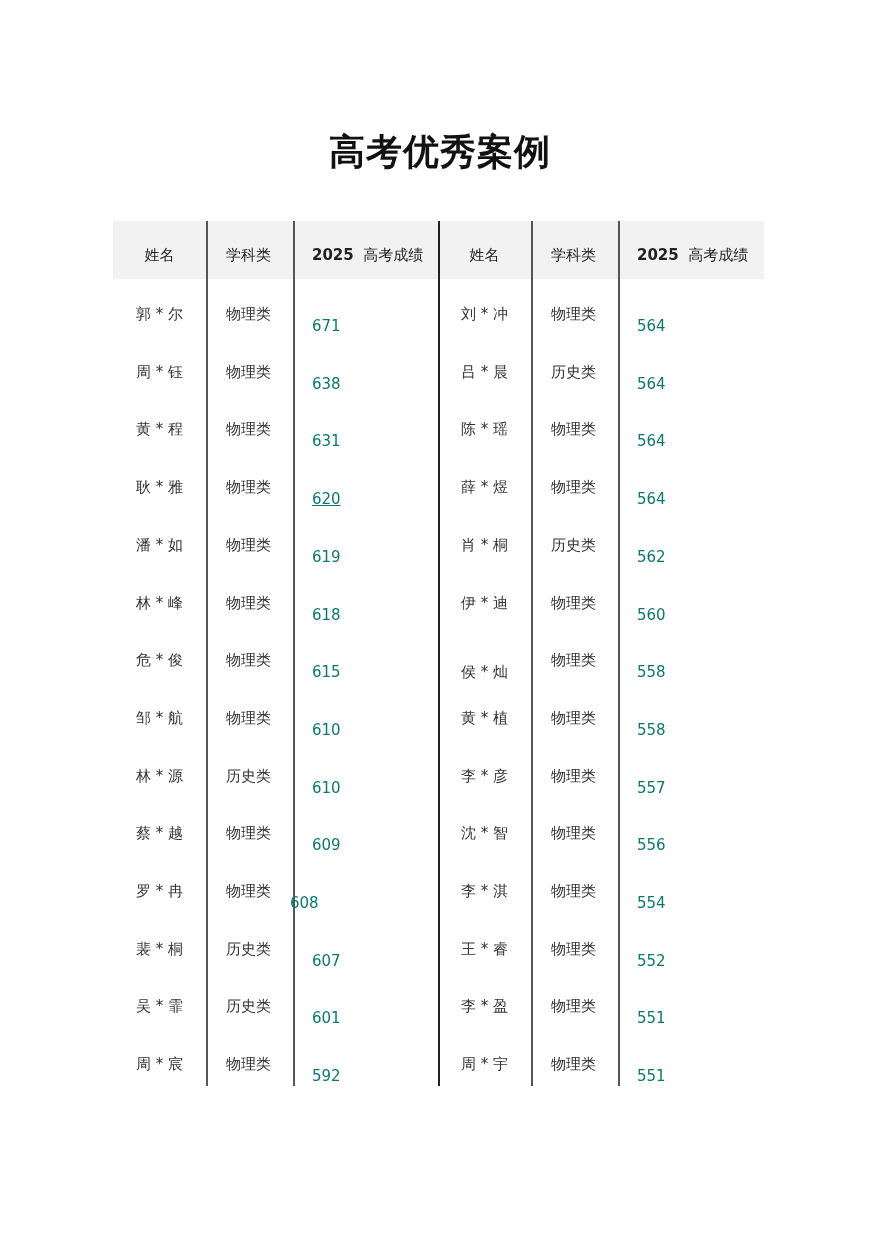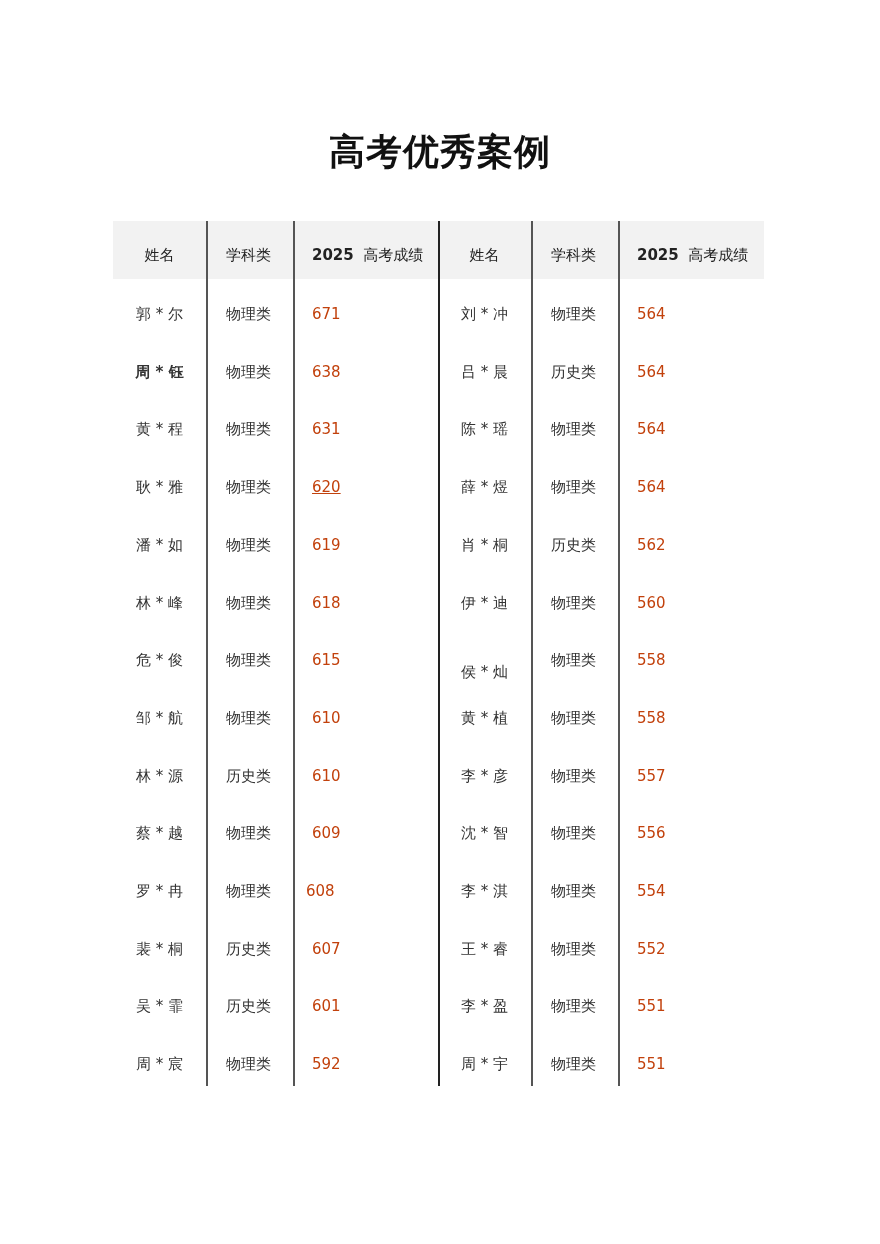--- a/index.html
+++ b/index.html
@@ -10,21 +10,21 @@
              font-weight: bold; color: #111; letter-spacing: 1px; }
     .tbl { position: absolute; left: 113px; top: 221px; width: 651px; }
     .hdr { position: absolute; left: 0; top: 0; width: 651px; height: 58px; background: #f2f2f2; }
     .vline { position: absolute; top: 0; width: 1.5px; height: 865px; background: #555; }
     .vline.dark { background: #222; }
     .cell { position: absolute; font-size: 15px; line-height: 20px; color: #333; }
     .hcell { position: absolute; top: 24px; font-size: 15px; line-height: 20px; color: #222; }
     .hcell b { font-weight: bold; }
     .c-name  { text-align: center; width: 93px; }
     .c-subj  { text-align: center; width: 85px; }
-    .c-score { text-align: left; padding-left: 19px; width: 126px; color: #c2410c; }
+    .c-score { text-align: left; padding-left: 19px; width: 126px; color: #0f766e; margin-top: 12px; }
     .row { position: absolute; left: 0; width: 651px; height: 57.7px; }
   </style>
 </head>
 <body>
 
 <div class="title">高考优秀案例</div>
 
 <div class="tbl">
   <div class="hdr"></div>
 
@@ -45,21 +45,21 @@
   <div id="rows">
       <div class="row" style="top: 83px;">
         <div class="cell c-name" style="left: 0px; top: 0px;">郭 * 尔</div>
         <div class="cell c-subj" style="left: 93px; top: 0px;">物理类</div>
         <div class="cell c-score" style="left: 180px; top: 0px;">671</div>
         <div class="cell c-name" style="left: 325px; top: 0px;">刘 * 冲</div>
         <div class="cell c-subj" style="left: 418px; top: 0px;">物理类</div>
         <div class="cell c-score" style="left: 505px; top: 0px;">564</div>
       </div>
       <div class="row" style="top: 140.7px;">
-        <div class="cell c-name" style="left: 0px; top: 0px; font-weight: bold;">周 * 钰</div>
+        <div class="cell c-name" style="left: 0px; top: 0px;">周 * 钰</div>
         <div class="cell c-subj" style="left: 93px; top: 0px;">物理类</div>
         <div class="cell c-score" style="left: 180px; top: 0px;">638</div>
         <div class="cell c-name" style="left: 325px; top: 0px;">吕 * 晨</div>
         <div class="cell c-subj" style="left: 418px; top: 0px;">历史类</div>
         <div class="cell c-score" style="left: 505px; top: 0px;">564</div>
       </div>
       <div class="row" style="top: 198.4px;">
         <div class="cell c-name" style="left: 0px; top: 0px;">黄 * 程</div>
         <div class="cell c-subj" style="left: 93px; top: 0px;">物理类</div>
         <div class="cell c-score" style="left: 180px; top: 0px;">631</div>
@@ -119,21 +119,21 @@
         <div class="cell c-name" style="left: 0px; top: 0px;">蔡 * 越</div>
         <div class="cell c-subj" style="left: 93px; top: 0px;">物理类</div>
         <div class="cell c-score" style="left: 180px; top: 0px;">609</div>
         <div class="cell c-name" style="left: 325px; top: 0px;">沈 * 智</div>
         <div class="cell c-subj" style="left: 418px; top: 0px;">物理类</div>
         <div class="cell c-score" style="left: 505px; top: 0px;">556</div>
       </div>
       <div class="row" style="top: 660px;">
         <div class="cell c-name" style="left: 0px; top: 0px;">罗 * 冉</div>
         <div class="cell c-subj" style="left: 93px; top: 0px;">物理类</div>
-        <div class="cell c-score" style="left: 184px; top: 0px; padding-left: 9px;">608</div>
+        <div class="cell c-score" style="left: 168px; top: 0px; padding-left: 9px;">608</div>
         <div class="cell c-name" style="left: 325px; top: 0px;">李 * 淇</div>
         <div class="cell c-subj" style="left: 418px; top: 0px;">物理类</div>
         <div class="cell c-score" style="left: 505px; top: 0px;">554</div>
       </div>
       <div class="row" style="top: 717.7px;">
         <div class="cell c-name" style="left: 0px; top: 0px;">裴 * 桐</div>
         <div class="cell c-subj" style="left: 93px; top: 0px;">历史类</div>
         <div class="cell c-score" style="left: 180px; top: 0px;">607</div>
         <div class="cell c-name" style="left: 325px; top: 0px;">王 * 睿</div>
         <div class="cell c-subj" style="left: 418px; top: 0px;">物理类</div>

